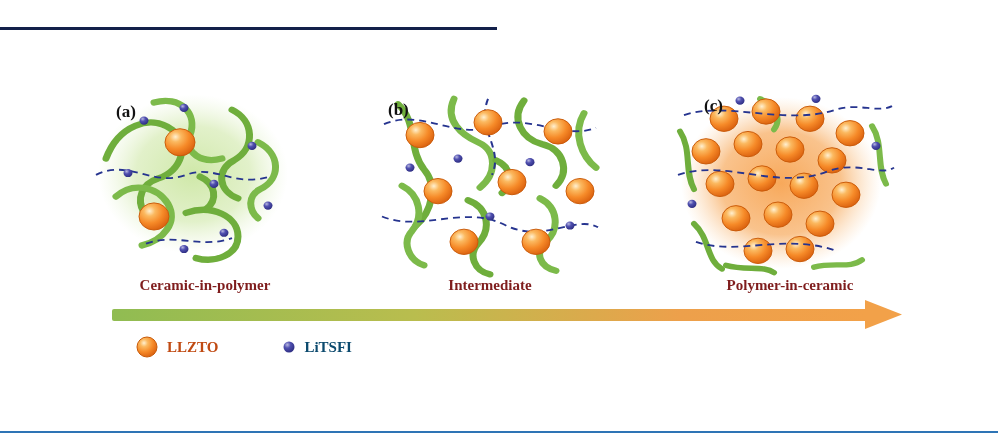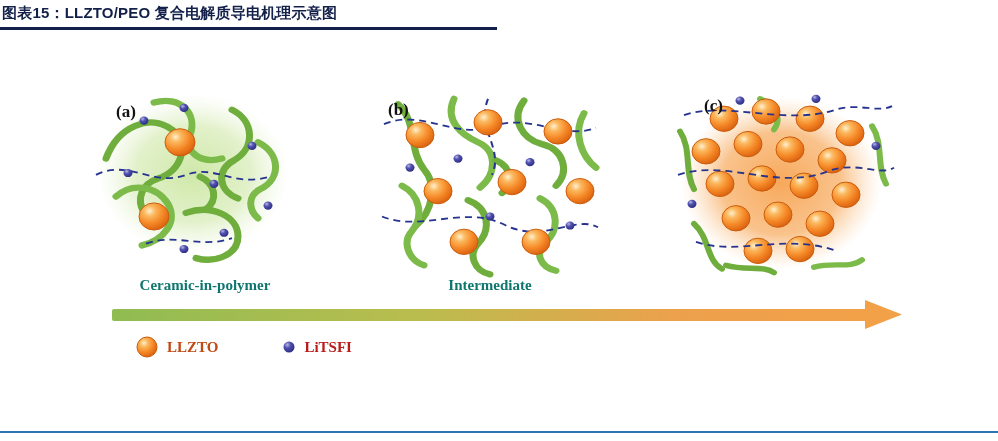--- a/index.html
+++ b/index.html
@@ -23,37 +23,37 @@
   .panel-c { left:666px; }
   .panel-label {
     position:absolute; font-family:"Liberation Serif", serif; font-weight:700;
     font-size:17px; color:#111;
   }
   .lbl-a { left:116px; top:102px; }
   .lbl-b { left:388px; top:100px; }
   .lbl-c { left:704px; top:96px; }
   .caption {
     position:absolute; top:277px; text-align:center;
-    font-family:"Liberation Serif", serif; font-weight:700; font-size:15px; color:#0f766e;
+    font-family:"Liberation Serif", serif; font-weight:700; font-size:15px; color:#7f1d1d;
   }
   .cap-a { left:110px; width:190px; }
   .cap-b { left:400px; width:180px;font-family:Liberation Serif, serif; }
   .cap-c { left:690px; width:200px; }
   .arrow-svg { position:absolute; left:112px; top:300px; width:790px; height:29px; }
   .legend {
     position:absolute; left:135px; top:330px; height:34px; width:720px;
     display:flex; align-items:center; gap:64px;
   }
   .legend-item { display:flex; align-items:center; gap:8px; }
   .legend-label {
     font-family:"Liberation Serif", serif; font-weight:700; font-size:15px;
   }
   .t-llzto { color:#c04a12; }
   .t-peo   { color:#5f9c31; }
-  .t-blue  { color:#b91c1c; }
+  .t-blue  { color:#0c4a6e; }
 </style>
 </head>
 <body>
 
 <div class="page">
 
   <svg width="0" height="0" style="position:absolute" aria-hidden="true">
     <defs>
       <radialGradient id="gSphere" cx="35%" cy="30%" r="75%">
         <stop offset="0%" stop-color="#fff0d0"></stop>
@@ -78,21 +78,20 @@
       </radialGradient>
       <linearGradient id="gArrow" x1="0" y1="0" x2="1" y2="0">
         <stop offset="0%" stop-color="#90bc52"></stop>
         <stop offset="40%" stop-color="#b9bd4e"></stop>
         <stop offset="75%" stop-color="#eda04b"></stop>
         <stop offset="100%" stop-color="#f2a149"></stop>
       </linearGradient>
     </defs>
   </svg>
 
-  <div class="fig-title">图表15：LLZTO/PEO 复合电解质导电机理示意图</div>
   <div class="title-rule"></div>
 
   <svg class="panel-svg panel-a" viewBox="0 0 230 210" preserveAspectRatio="none">
     <ellipse cx="105" cy="95" rx="95" ry="88" fill="url(#gGlowGreen)"></ellipse>
     <g fill="none" stroke-linecap="round" stroke-width="7">
       <path d="M 18,78 C 30,42 62,28 84,46 C 102,62 94,92 70,100 C 54,106 48,122 56,138" stroke="#6fae3c"></path>
       <path d="M 66,16 C 92,8 110,28 102,52 C 96,72 114,84 134,78" stroke="#7cba4a"></path>
       <path d="M 144,24 C 166,36 168,66 146,80 C 128,90 130,114 150,122" stroke="#6fae3c"></path>
       <path d="M 28,120 C 44,104 68,108 80,128 C 90,148 76,168 54,174" stroke="#7cba4a"></path>
       <path d="M 98,138 C 124,128 150,142 150,164 C 150,184 128,194 108,188" stroke="#6fae3c"></path>
@@ -195,20 +194,21 @@
       <circle cx="26" cy="128" r="4.5" fill="url(#gDot)"></circle>
     </g>
   </svg>
 
   <span class="panel-label lbl-a">(a)</span>
   <span class="panel-label lbl-b">(b)</span>
   <span class="panel-label lbl-c">(c)</span>
 
   <div class="caption cap-a">Ceramic-in-polymer</div>
   <div class="caption cap-b">Intermediate</div>
+  <div class="caption cap-c">Polymer-in-ceramic</div>
 
   <svg class="arrow-svg" viewBox="0 0 790 29" preserveAspectRatio="none">
     <rect x="0" y="9" width="757" height="12" rx="2" fill="url(#gArrow)"></rect>
     <polygon points="753,0 790,14.5 753,29" fill="#f2a149"></polygon>
   </svg>
 
   <div class="legend">
     <div class="legend-item">
       <svg width="24" height="24">
         <circle cx="12" cy="12" r="10" fill="url(#gSphere)" stroke="#c85a08" stroke-width="1"></circle>

